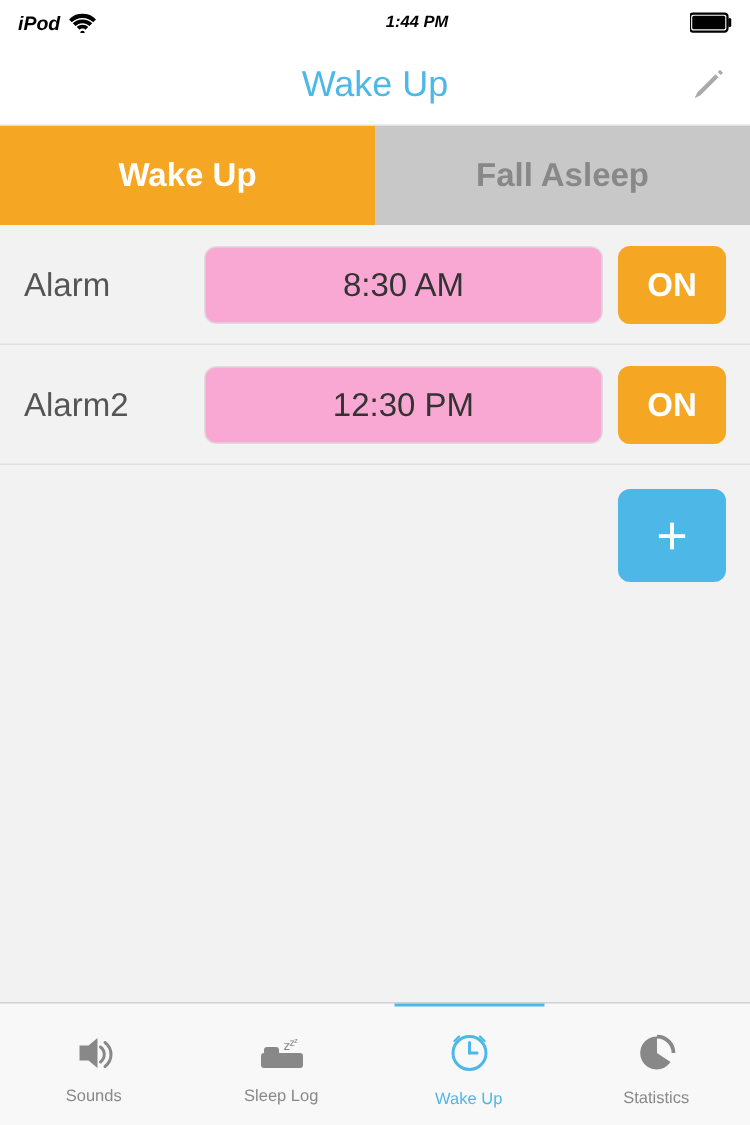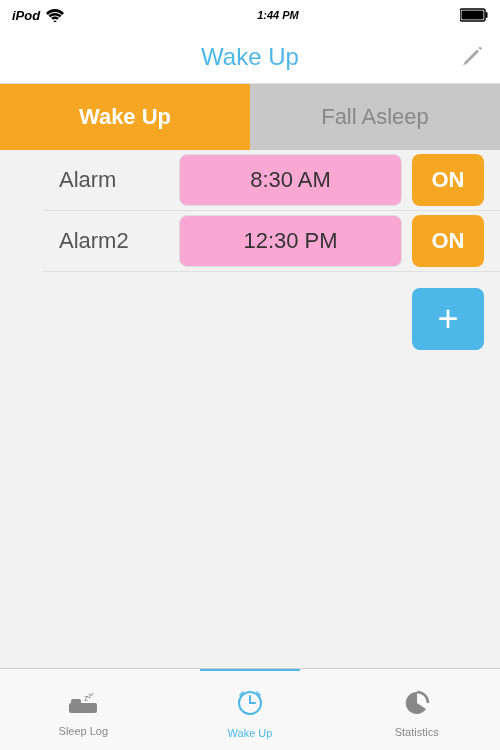--- a/index.html
+++ b/index.html
@@ -86,39 +86,38 @@
       cursor: pointer;
       border: none;
     }
     .segment-btn.active {
       background: #f5a623;
       color: #fff;
     }
     .segment-btn.inactive {
       background: #c8c8c8;
       color: #888;
-      font-weight: 400;
+      font-weight: 700;
     }
 
     
     .main-content {
       background: #f2f2f2;
       padding: 0;
       flex: 1;
     }
 
     
     .alarm-row {
       display: flex;
       align-items: center;
       padding: 0 16px;
-      height: 61px;
+      height: 80px;
       background: #f2f2f2;
       border-bottom: 1px solid #e0e0e0;
-      margin-left: 43px;
     }
     .alarm-label {
       font-size: 22px;
       color: #555;
       width: 110px;
     }
     .alarm-time-box {
       flex: 1;
       margin: 0 10px;
       background: #f9a8d4;
@@ -276,20 +275,30 @@
   <div class="add-btn-row">
     <button class="add-btn">
       <span>+</span>
     </button>
   </div>
 
 </div>
 
 <div class="tab-bar">
 
+  <button class="tab-item">
+    <span class="tab-icon">
+      <svg width="26" height="24" viewBox="0 0 26 24" fill="none">
+        <polygon points="3,7 9,7 15,2 15,22 9,17 3,17" fill="#888"></polygon>
+        <path d="M17 8c1.5 1.2 2.5 3 2.5 5s-1 3.8-2.5 5" stroke="#888" stroke-width="2" fill="none" stroke-linecap="round"></path>
+        <path d="M20 5c2.5 2 4 5 4 8s-1.5 6-4 8" stroke="#888" stroke-width="2" fill="none" stroke-linecap="round"></path>
+      </svg>
+    </span>
+    <span class="tab-label">Sounds</span>
+  </button>
 
   <button class="tab-item">
     <span class="tab-icon">
       <svg width="30" height="24" viewBox="0 0 30 24" fill="none">
         <rect x="1" y="12" width="28" height="10" rx="2" fill="#888"></rect>
         <rect x="3" y="8" width="10" height="6" rx="2" fill="#888"></rect>
         <text x="16" y="10" font-size="9" fill="#888" font-family="Arial">z</text>
         <text x="20" y="7" font-size="7" fill="#888" font-family="Arial">z</text>
         <text x="23" y="5" font-size="5" fill="#888" font-family="Arial">z</text>
       </svg>

